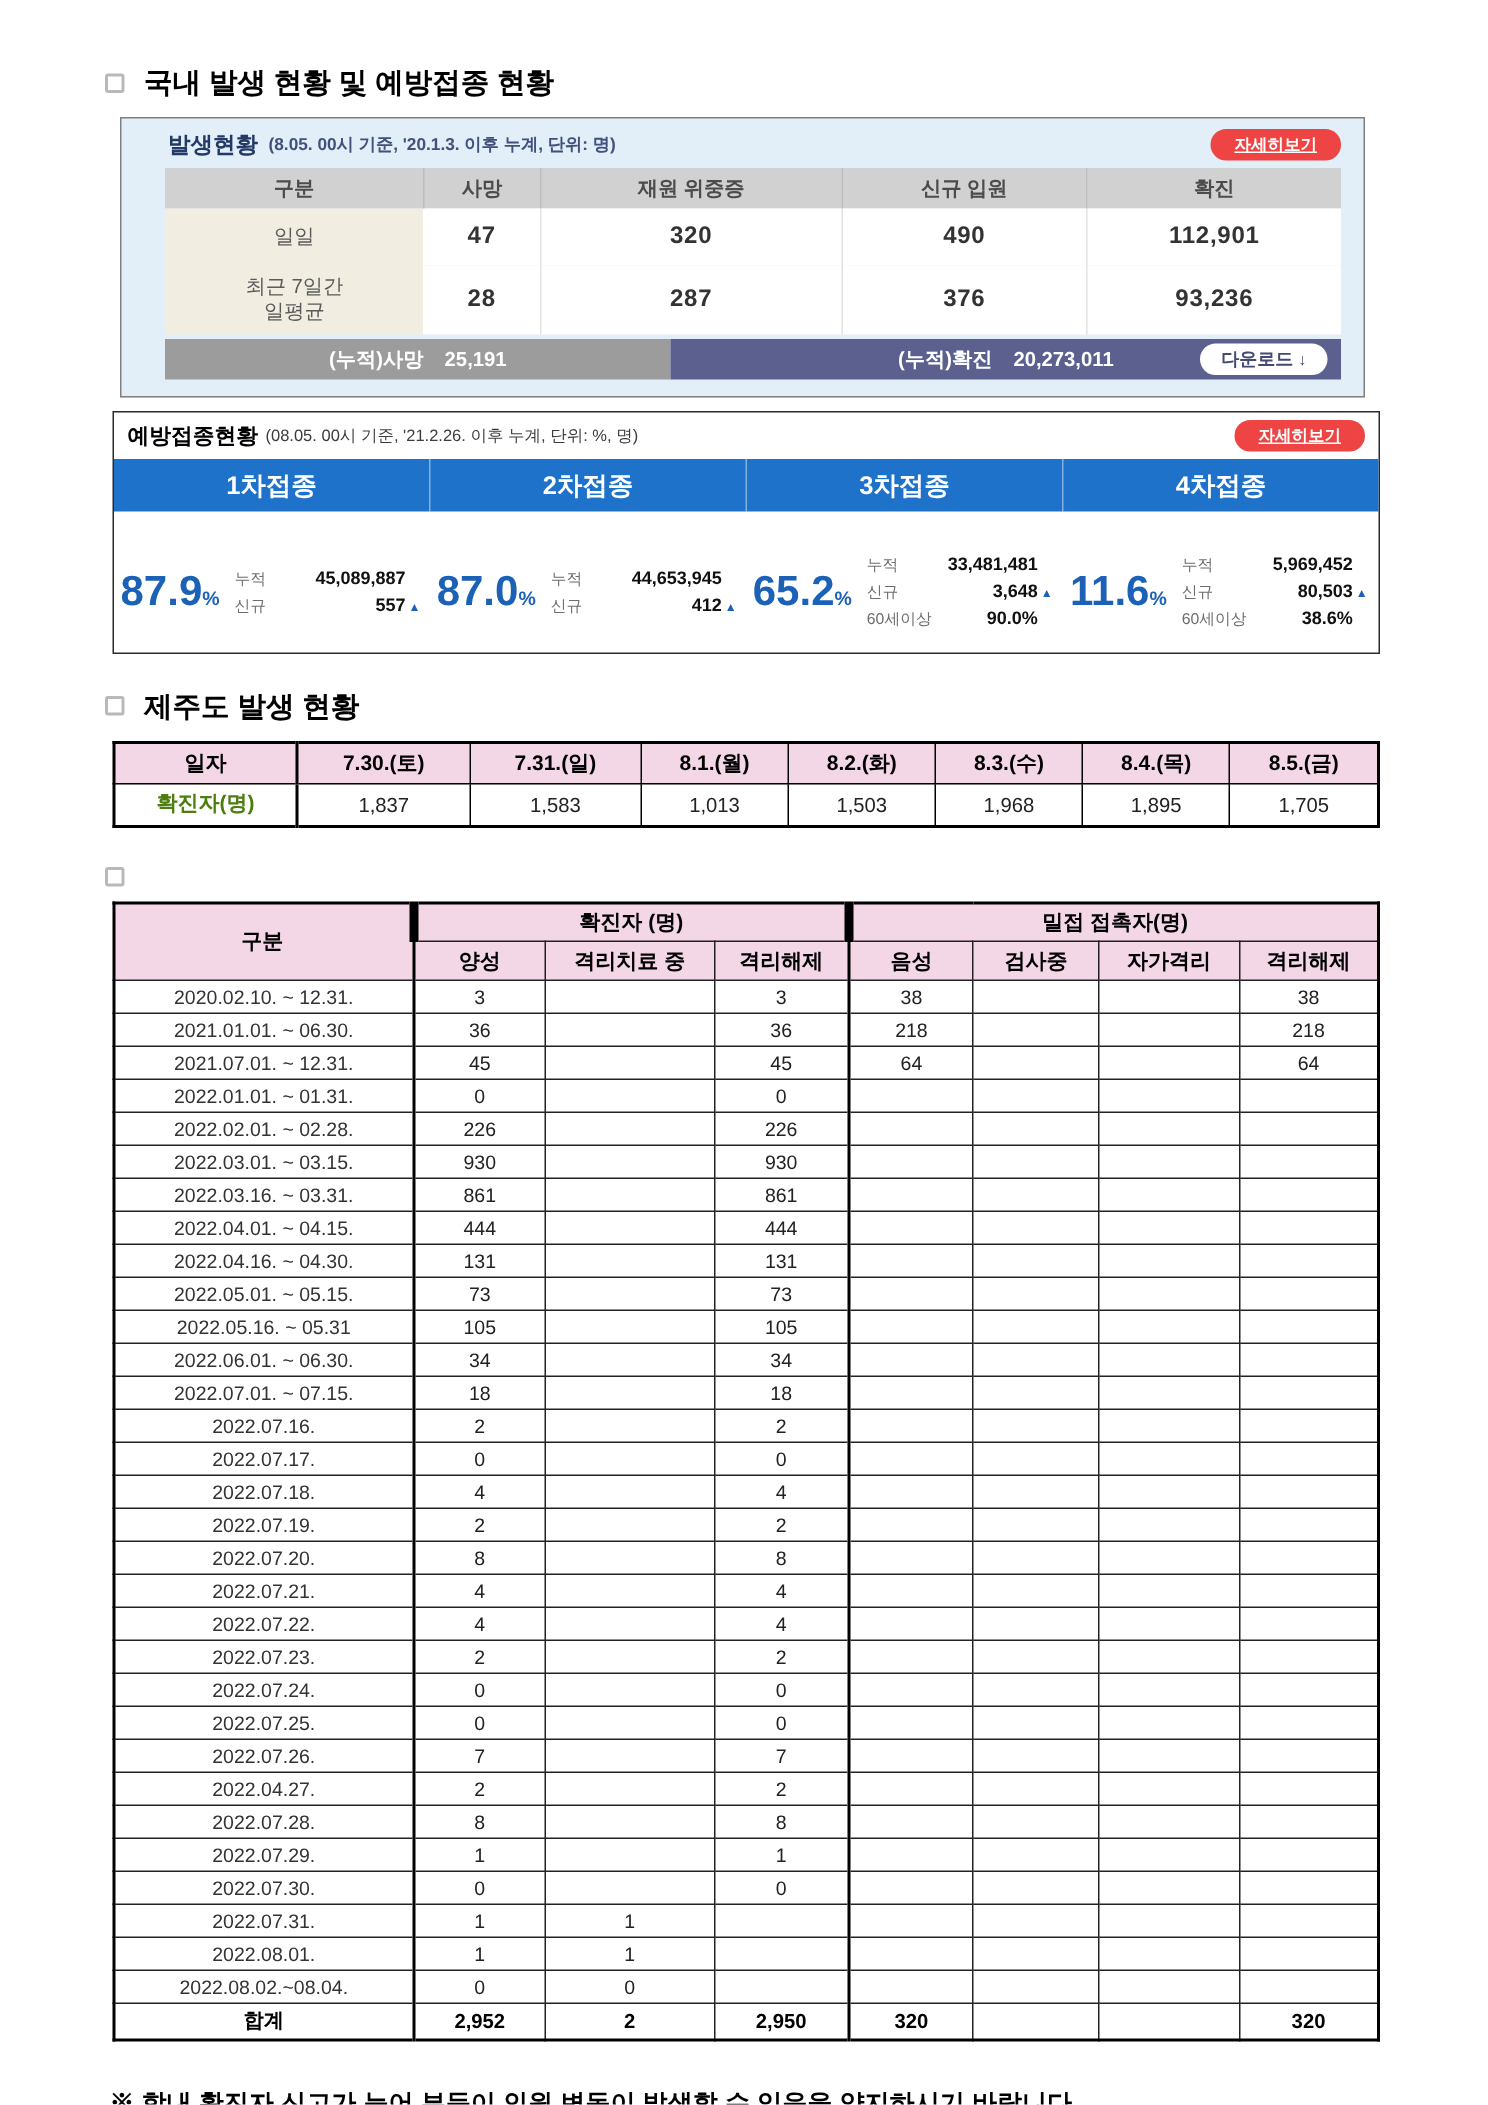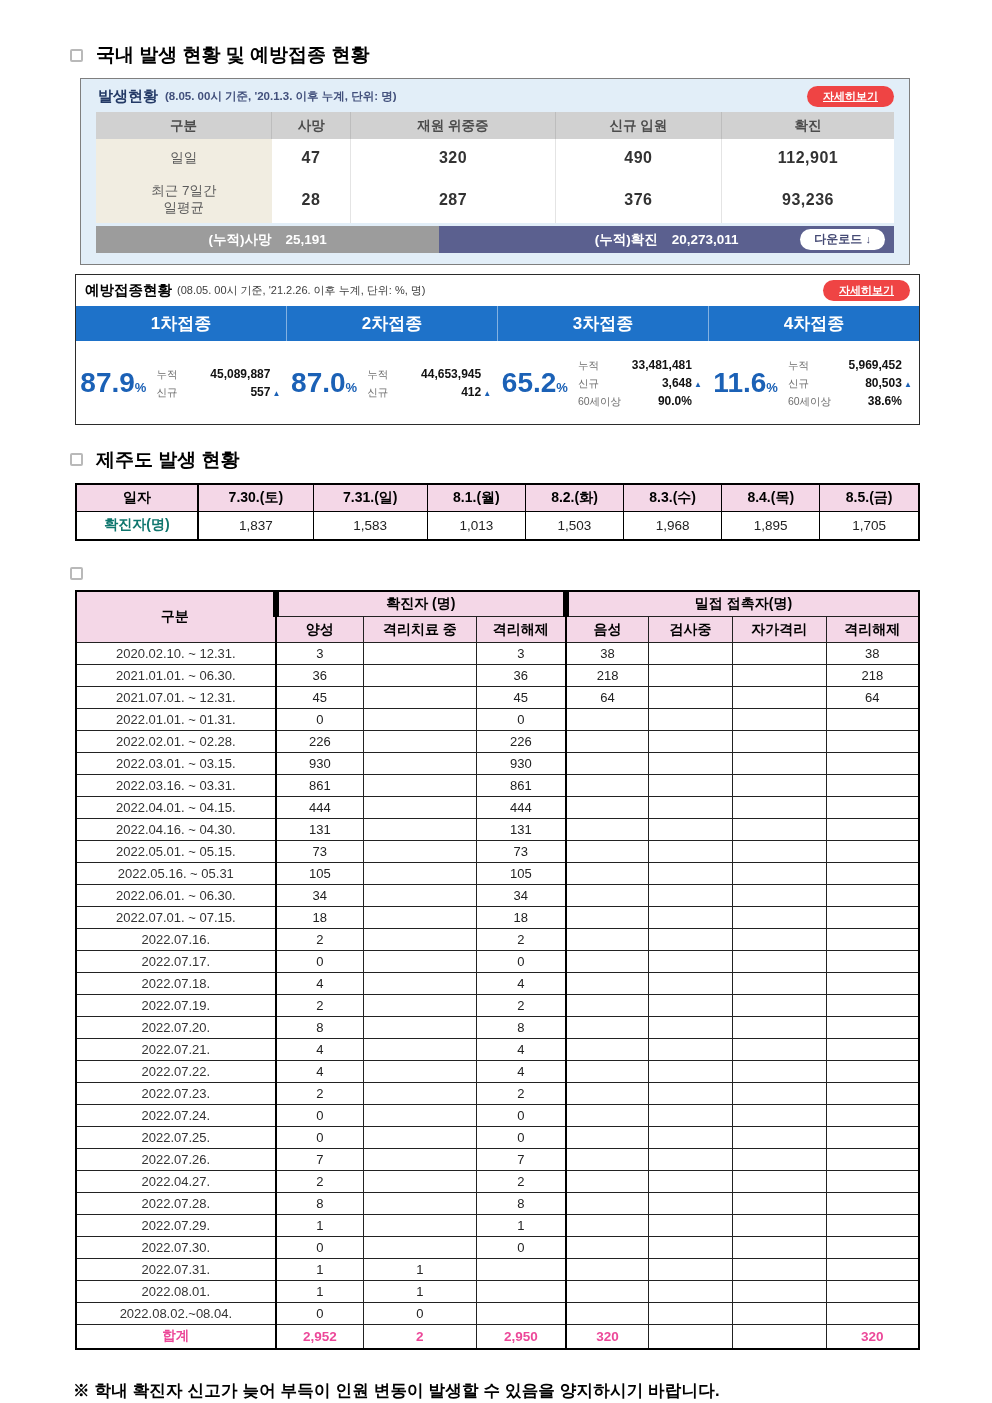--- a/index.html
+++ b/index.html
@@ -9,21 +9,21 @@
     font-family: "Liberation Sans", sans-serif;
     color:#000; overflow:hidden;
   }
   .page { padding: 42px 0 0 70px; width: 992px; }
 
   
   .sec-title { display:flex; align-items:center; gap:13px; font-size:19px; font-weight:700; color:#000; margin-bottom:10px; }
   .chk { width:13px; height:13px; border:2px solid #b9b9b9; border-radius:2px; background:#fff; flex:0 0 auto; }
 
   
-  .box-outbreak { margin-left:10px; width:830px; background:#e2eef8; border:1px solid #7f7f7f; padding:5px 15px 11px 15px; }
+  .box-outbreak { margin-left:10px; width:830px; background:#e2eef8; border:1px solid #7f7f7f; padding:5px 15px 11px 29px; }
   .ob-titlerow { display:flex; align-items:center; padding:2px 0 5px 2px; }
   .ob-title { font-size:15px; font-weight:700; color:#243a66; }
   .ob-sub { font-size:11.5px; font-weight:600; color:#42507c; margin-left:7px; }
   .pill-btn { margin-left:auto; background:#ef4444; color:#fff; font-size:11px; font-weight:700; border:none; border-radius:12px; padding:3px 16px; cursor:pointer;text-decoration:underline; }
   table.ob { width:100%; border-collapse:collapse; }
   table.ob th { background:#d1d1d1; color:#4c4c4c; font-size:13.5px; font-weight:700; height:27px; }
   table.ob th + th { border-left:1px solid #bdbdbd; }
   table.ob td { text-align:center; }
   table.ob td.lbl { background:#f1ede1; color:#5a5a5a; font-size:13.5px; font-weight:500; white-space:pre-line; line-height:1.25; width:22%; }
   table.ob td.val { background:#ffffff; color:#333; font-size:16px; font-weight:700; letter-spacing:0.5px; }
@@ -38,54 +38,54 @@
   .dl-arrow { font-size:11px; }
 
   
   .box-vaccine { margin-left:5px; margin-top:9px; width:845px; background:#fff; border:1px solid #2b2b2b; }
   .vx-titlerow { display:flex; align-items:center; padding:5px 9px 5px 9px; }
   .vx-title { font-size:14.5px; font-weight:700; color:#000; }
   .vx-sub { font-size:11px; color:#3c3c3c; margin-left:5px; }
   .vx-bar { display:flex; background:#1e72c9; height:35px; }
   .vx-bar .cell { flex:1; display:flex; align-items:center; justify-content:center; color:#fff; font-size:17px; font-weight:700; }
   .vx-bar .cell + .cell { border-left:1px solid rgba(255,255,255,0.45); }
-  .vx-body { display:flex; padding:16px 0 14px 0; }
+  .vx-body { display:flex; padding:27px 0 14px 0; }
   .dose { flex:1; display:flex; align-items:center; justify-content:center; gap:10px; }
   .pct { color:#1b61b6; font-weight:700; font-size:28px; line-height:1; }
   .pct .unit { font-size:13px; }
   .stats { display:flex; flex-direction:column; gap:2px; }
   .stat-line { display:flex; align-items:baseline; font-size:11px; line-height:1.35; }
   .stat-label { color:#6e6e6e; min-width:50px; text-align:left; font-size:10.5px; }
   .stat-value { color:#111; font-weight:700; font-size:12px; min-width:64px; text-align:right; }
   .stat-arrow { color:#1b61b6; font-size:8px; width:10px; margin-left:2px; }
 
   
   .jeju-wrap { margin:22px 0 0 0; }
   table.jeju { margin-left:5px; width:845px; border-collapse:collapse; border:2px solid #000; }
   table.jeju th, table.jeju td { border:1px solid #000; text-align:center; }
   table.jeju th { background:#f4d7e7; font-size:14px; font-weight:700; height:28px; }
   table.jeju th.datecol { border-right:2px solid #000; width:122px; }
   table.jeju td { font-size:13.5px; color:#222; height:28px; background:#fff; }
-  table.jeju td.rowlbl { font-weight:700; font-size:14px; color:#0f766e; border-right:2px solid #000; }
+  table.jeju td.rowlbl { font-weight:700; font-size:14px; color:#4d7c0f; border-right:2px solid #000; }
 
   
   .school-wrap { margin-top:26px; }
   table.school { margin-left:5px; width:845px; border-collapse:collapse; border:2px solid #000; }
   table.school th, table.school td { border:1px solid #222; text-align:center; }
   table.school th { background:#f4d7e7; font-size:14px; font-weight:700; }
   table.school .hrow1 th { height:26px; }
   table.school .hrow2 th { height:26px; }
   table.school th.corner { width:200px; border-right:2px solid #000; }
   table.school th.grp { border-left:6px solid #000000; }
   table.school th.c-pos { width:88px; border-left:2px solid #000; }
   table.school th.c-neg { width:83px; border-left:2px solid #000; }
   table.school td { font-size:13px; color:#222; height:22px; background:#fff; padding:0 2px; }
   table.school td.s-label { color:#333; border-right:2px solid #000; }
   table.school td.tl { border-left:2px solid #000; }
-  table.school tr.total td { font-weight:700; font-size:13.5px; color:#ec4899; height:24px; }
+  table.school tr.total td { font-weight:700; font-size:13.5px; color:#000000; height:24px; }
 
   .footnote { margin:30px 0 0 3px; font-size:16.5px; font-weight:700; color:#000; letter-spacing:0.2px; }
 </style>
 </head>
 <body>
 
 <div class="page">
 
   <div class="sec-title">
     <span class="chk"></span>

